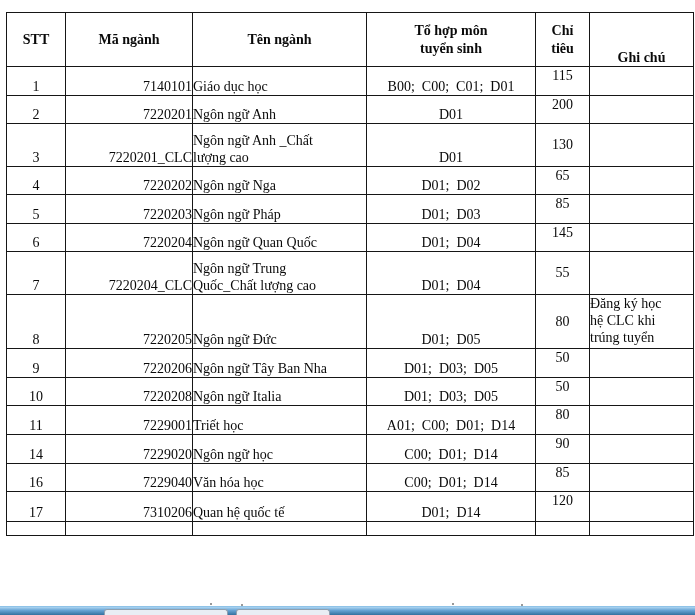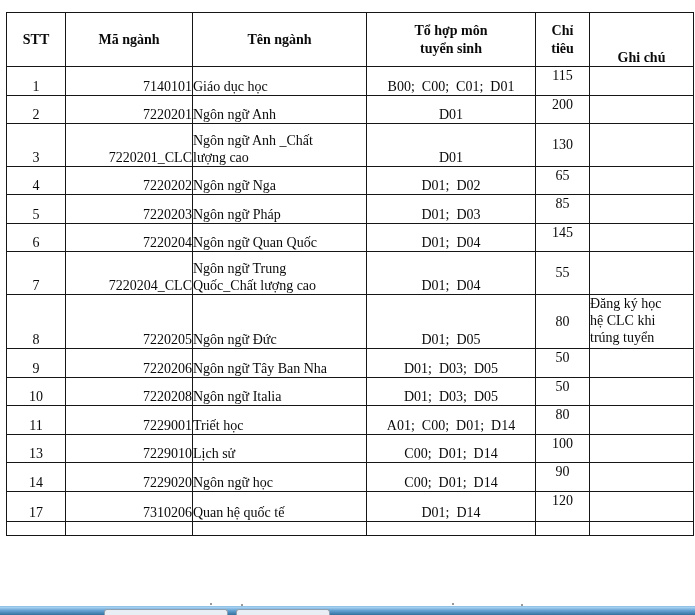--- a/index.html
+++ b/index.html
@@ -163,34 +163,34 @@
       <td class="c-note"></td>
     </tr>
         <tr style="height: 29px;">
       <td class="c-stt">11</td>
       <td class="c-code">7229001</td>
       <td class="c-name">Triết học</td>
       <td class="c-comb">A01;  C00;  D01;  D14</td>
       <td class="c-quota">80</td>
       <td class="c-note"></td>
     </tr>
-        <tr style="height: 28px;">
-      <td class="c-stt">13</td>
-      <td class="c-code">7229010</td>
-      <td class="c-name">Lịch sử</td>
-      <td class="c-comb">C00;  D01;  D14</td>
-      <td class="c-quota">100</td>
-      <td class="c-note"></td>
-    </tr>
         <tr style="height: 29px;">
       <td class="c-stt">14</td>
       <td class="c-code">7229020</td>
       <td class="c-name">Ngôn ngữ học</td>
       <td class="c-comb">C00;  D01;  D14</td>
       <td class="c-quota">90</td>
+      <td class="c-note"></td>
+    </tr>
+        <tr style="height: 28px;">
+      <td class="c-stt">16</td>
+      <td class="c-code">7229040</td>
+      <td class="c-name">Văn hóa học</td>
+      <td class="c-comb">C00;  D01;  D14</td>
+      <td class="c-quota">85</td>
       <td class="c-note"></td>
     </tr>
         <tr style="height: 30px;">
       <td class="c-stt">17</td>
       <td class="c-code">7310206</td>
       <td class="c-name">Quan hệ quốc tế</td>
       <td class="c-comb">D01;  D14</td>
       <td class="c-quota">120</td>
       <td class="c-note"></td>
     </tr>

